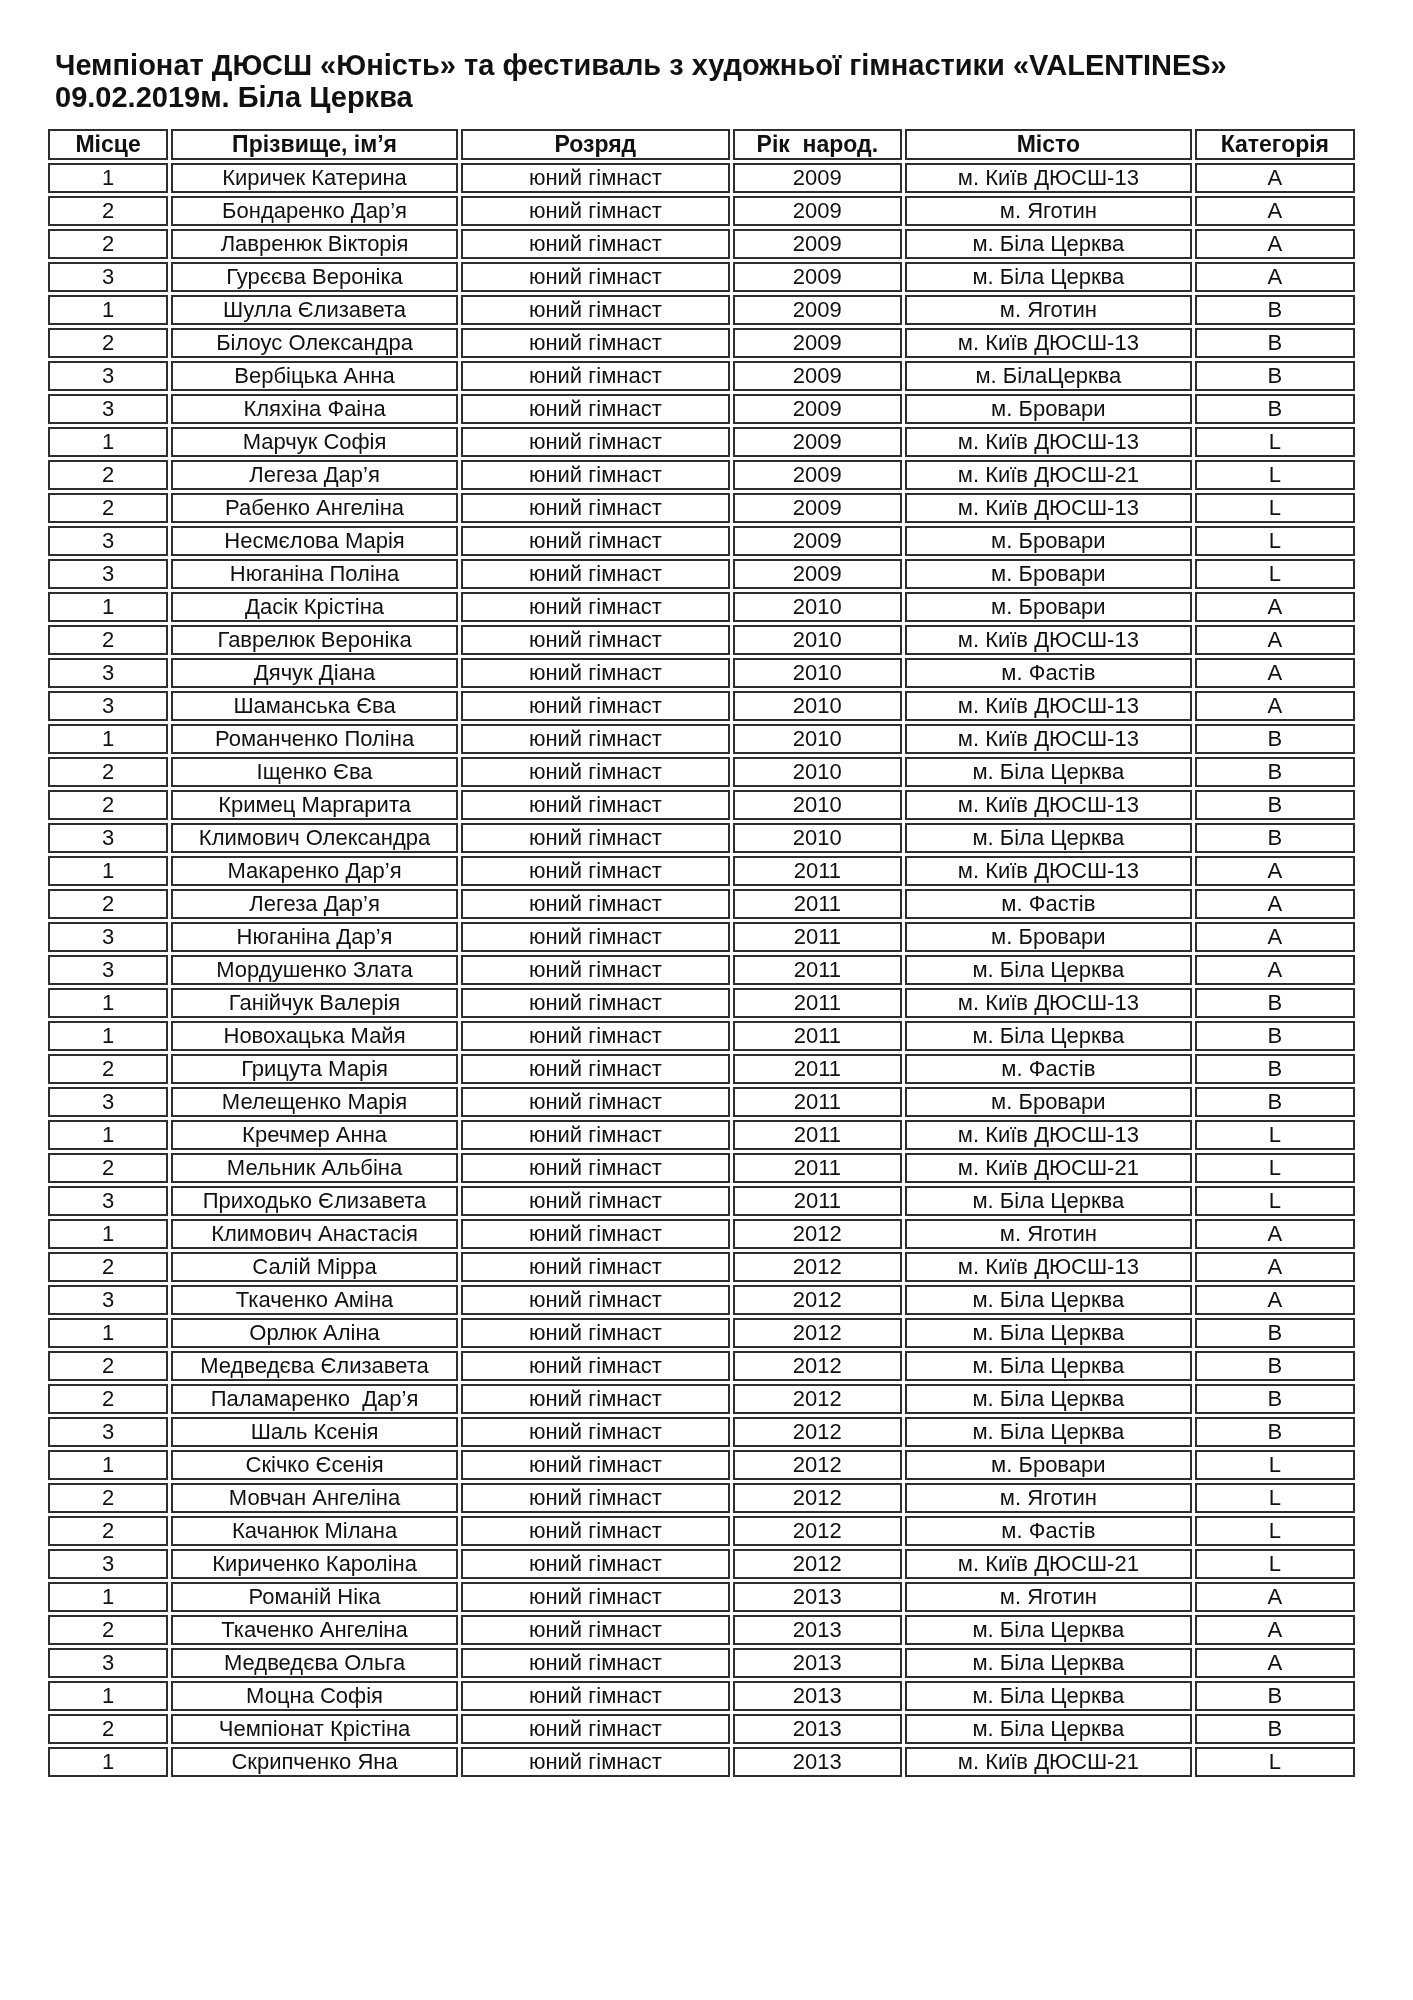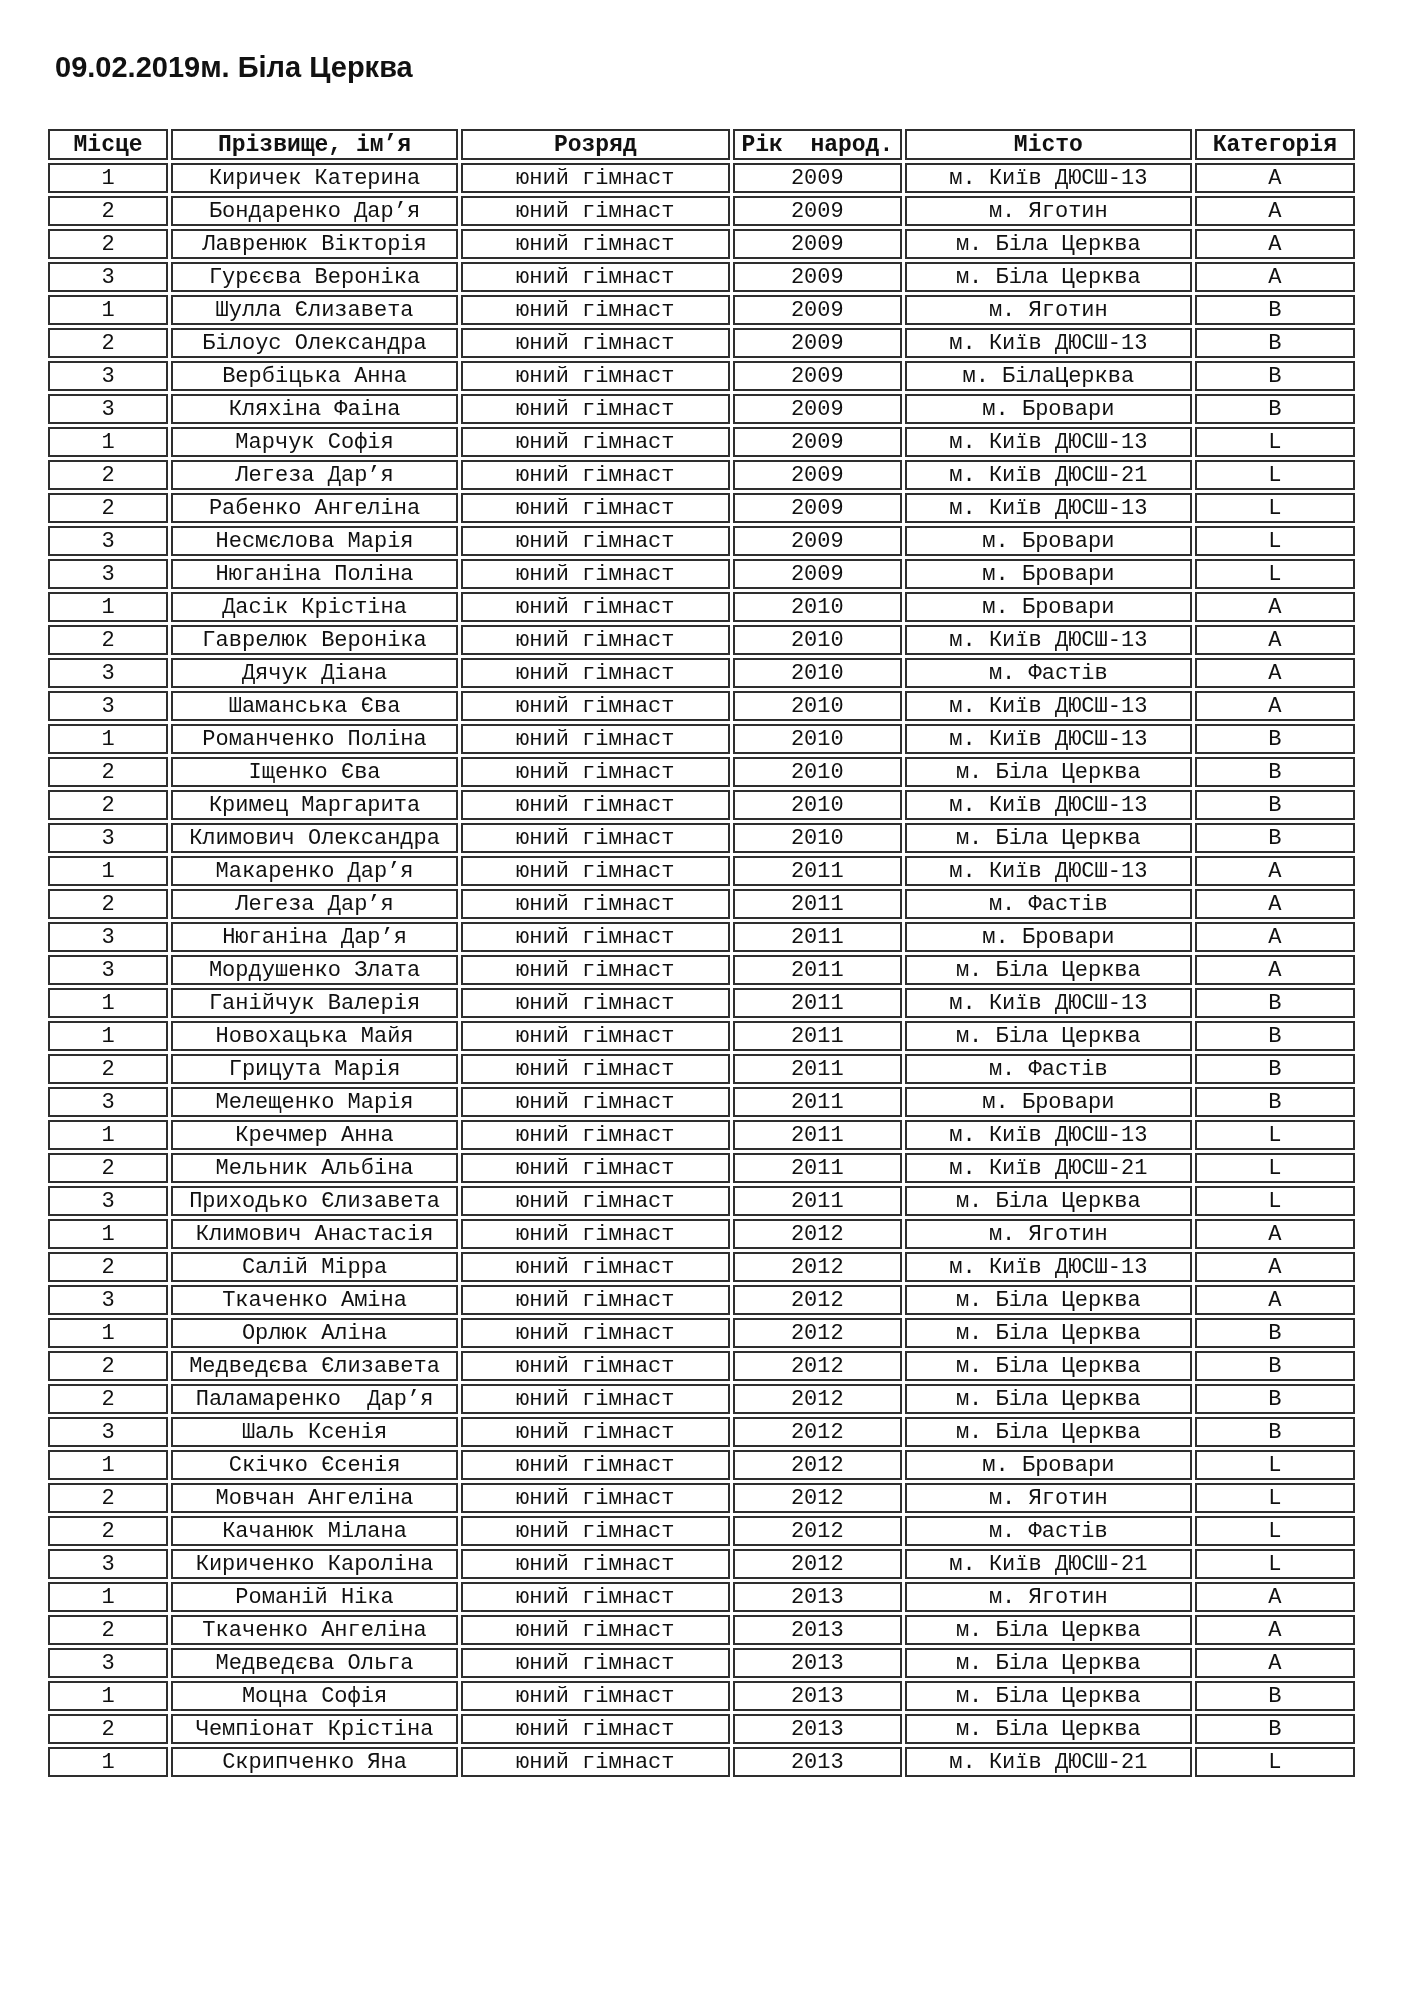--- a/index.html
+++ b/index.html
@@ -39,21 +39,20 @@
   }
   table.results {
     position: absolute;
     left: 45px;
     top: 126px;
     width: 1313px;
     border-collapse: separate;
     border-spacing: 3px;
     table-layout: fixed;
     font-size: 22px;
-    font-family: Liberation Mono, monospace;
   }
   table.results th, table.results td {
     border: 2px solid #2e2e2e;
     background: #ffffff;
     padding: 0 6px;
     text-align: center;
     vertical-align: middle;
     overflow: hidden;
     white-space: pre;
   }
@@ -76,20 +75,21 @@
   col.w-year     { width: 13.1%; }
   col.w-city     { width: 22.2%; }
   col.w-category { width: 12.4%; }
 </style>
 </head>
 <body>
 
 <div class="page">
 
   <div class="doc-header">
+    <div class="doc-title">Чемпіонат ДЮСШ «Юність» та фестиваль з художньої гімнастики «VALENTINES»</div>
     <div class="doc-subtitle">
       <span>09.02.2019</span>
       <span>м. Біла Церква</span>
     </div>
   </div>
 
   <table class="results">
     <colgroup>
       <col class="w-place">
       <col class="w-name">

